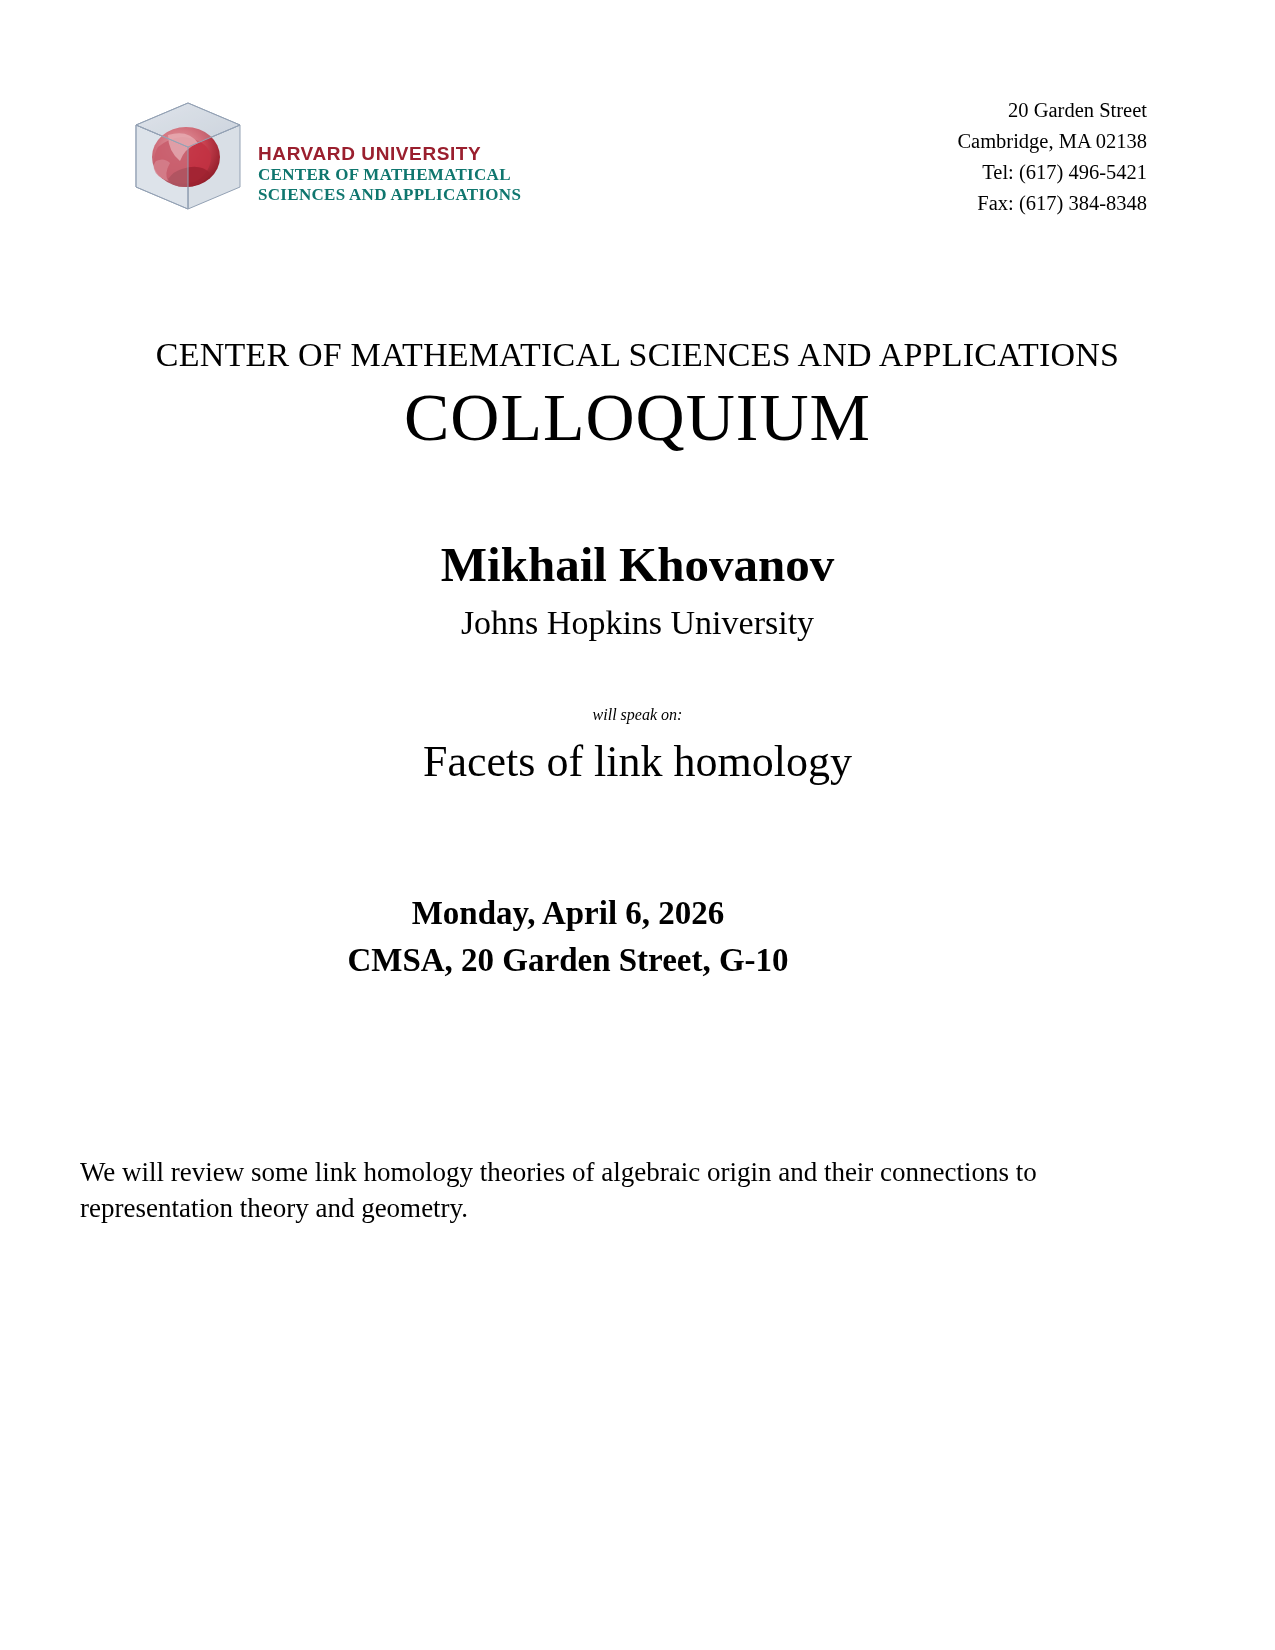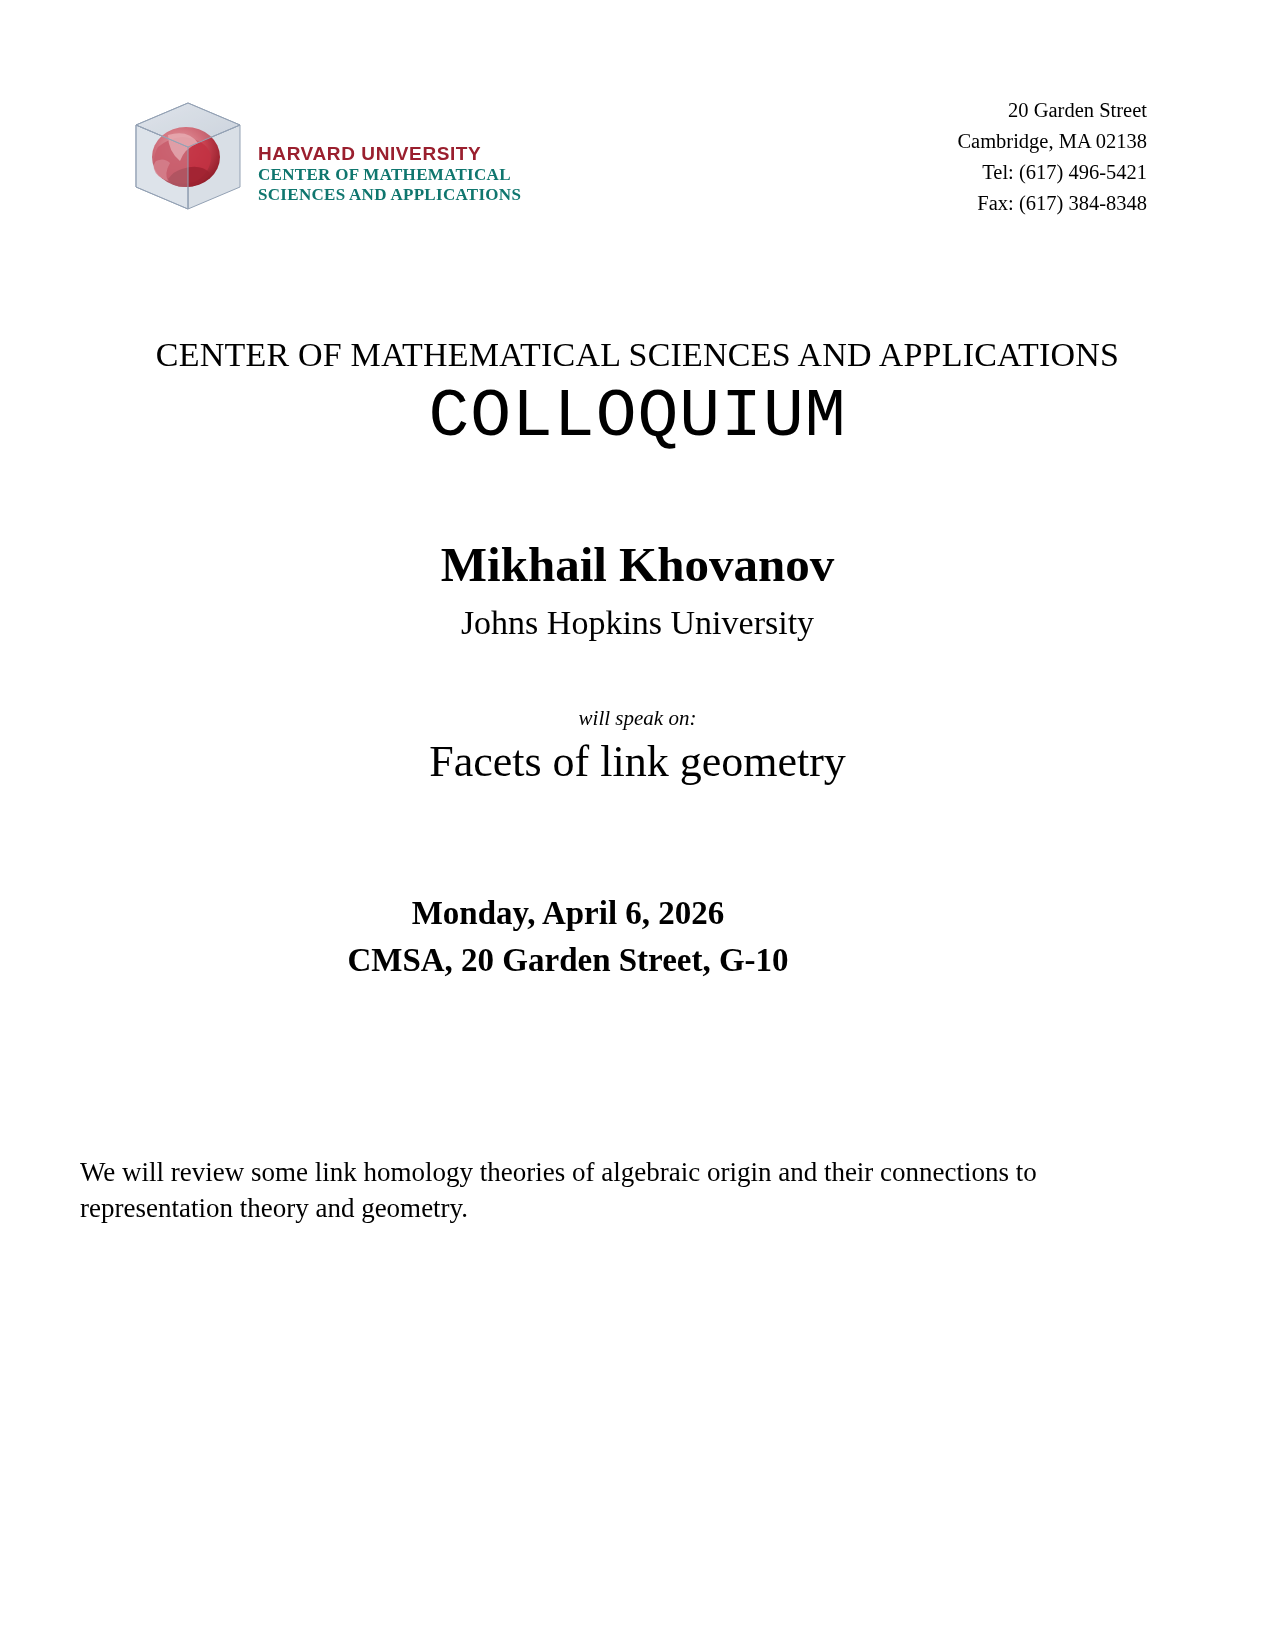--- a/index.html
+++ b/index.html
@@ -77,21 +77,20 @@
     letter-spacing: 0.2px;
   }
   .colloquium {
     position: absolute;
     top: 378px;
     left: 0;
     width: 1275px;
     text-align: center;
     font-size: 68px;
     letter-spacing: 1px;
-    font-family: Liberation Mono, monospace;
   }
 
   .speaker {
     position: absolute;
     top: 536px;
     left: 0;
     width: 1275px;
     text-align: center;
     font-size: 49px;
     font-weight: bold;
@@ -104,21 +103,21 @@
     text-align: center;
     font-size: 34px;
   }
 
   .will-speak {
     position: absolute;
     top: 706px;
     left: 0;
     width: 1275px;
     text-align: center;
-    font-size: 21px;
+    font-size: 16px;
     font-style: italic;
   }
   .talk-title {
     position: absolute;
     top: 736px;
     left: 0;
     width: 1275px;
     text-align: center;
     font-size: 44px;
   }
@@ -197,21 +196,21 @@
     </div>
   </div>
 
   <div class="cmsa-line">CENTER OF MATHEMATICAL SCIENCES AND APPLICATIONS</div>
   <div class="colloquium">COLLOQUIUM</div>
 
   <div class="speaker">Mikhail Khovanov</div>
   <div class="affiliation">Johns Hopkins University</div>
 
   <div class="will-speak">will speak on:</div>
-  <div class="talk-title">Facets of link geometry</div>
+  <div class="talk-title">Facets of link homology</div>
 
   <div class="when-where">
     <div>Monday, April 6, 2026</div>
     <div>CMSA, 20 Garden Street, G-10</div>
   </div>
 
   <div class="abstract">We will review some link homology theories of algebraic origin and their connections to representation theory and geometry.</div>
 
 </div>
 

